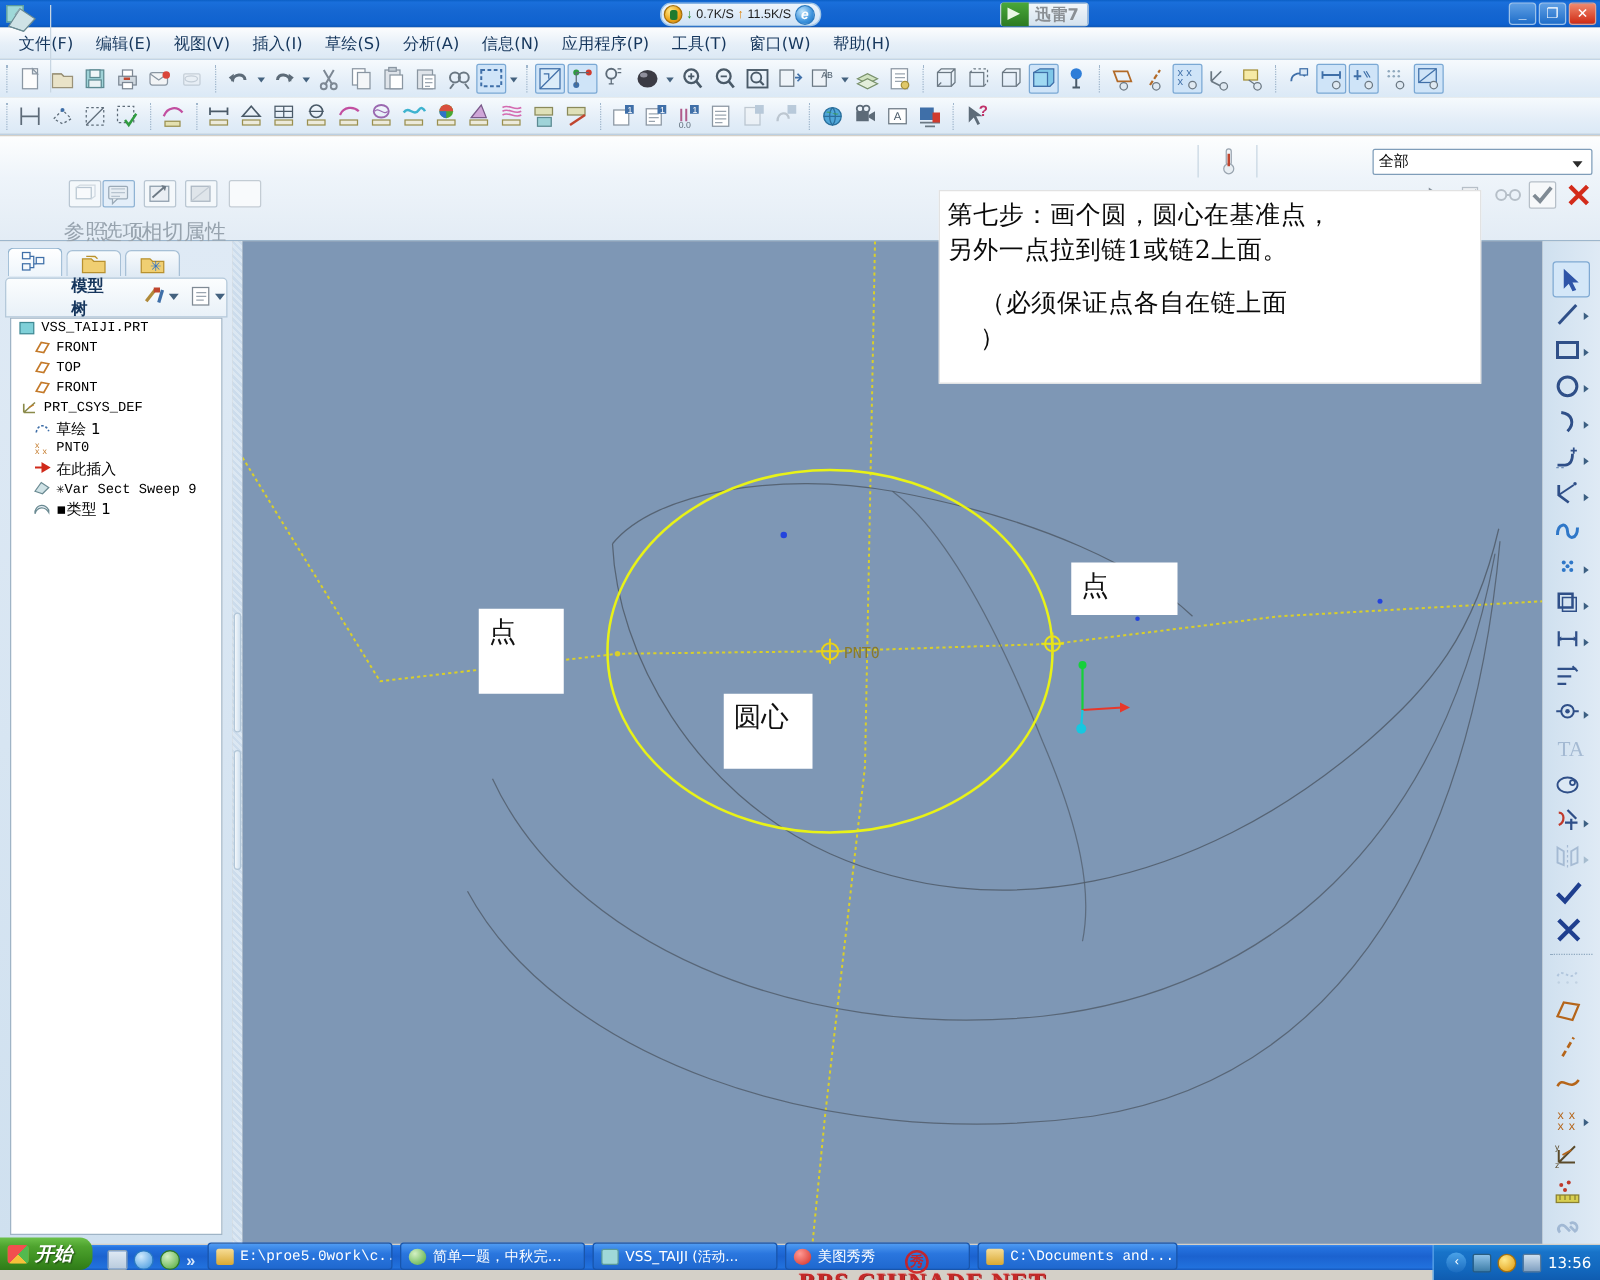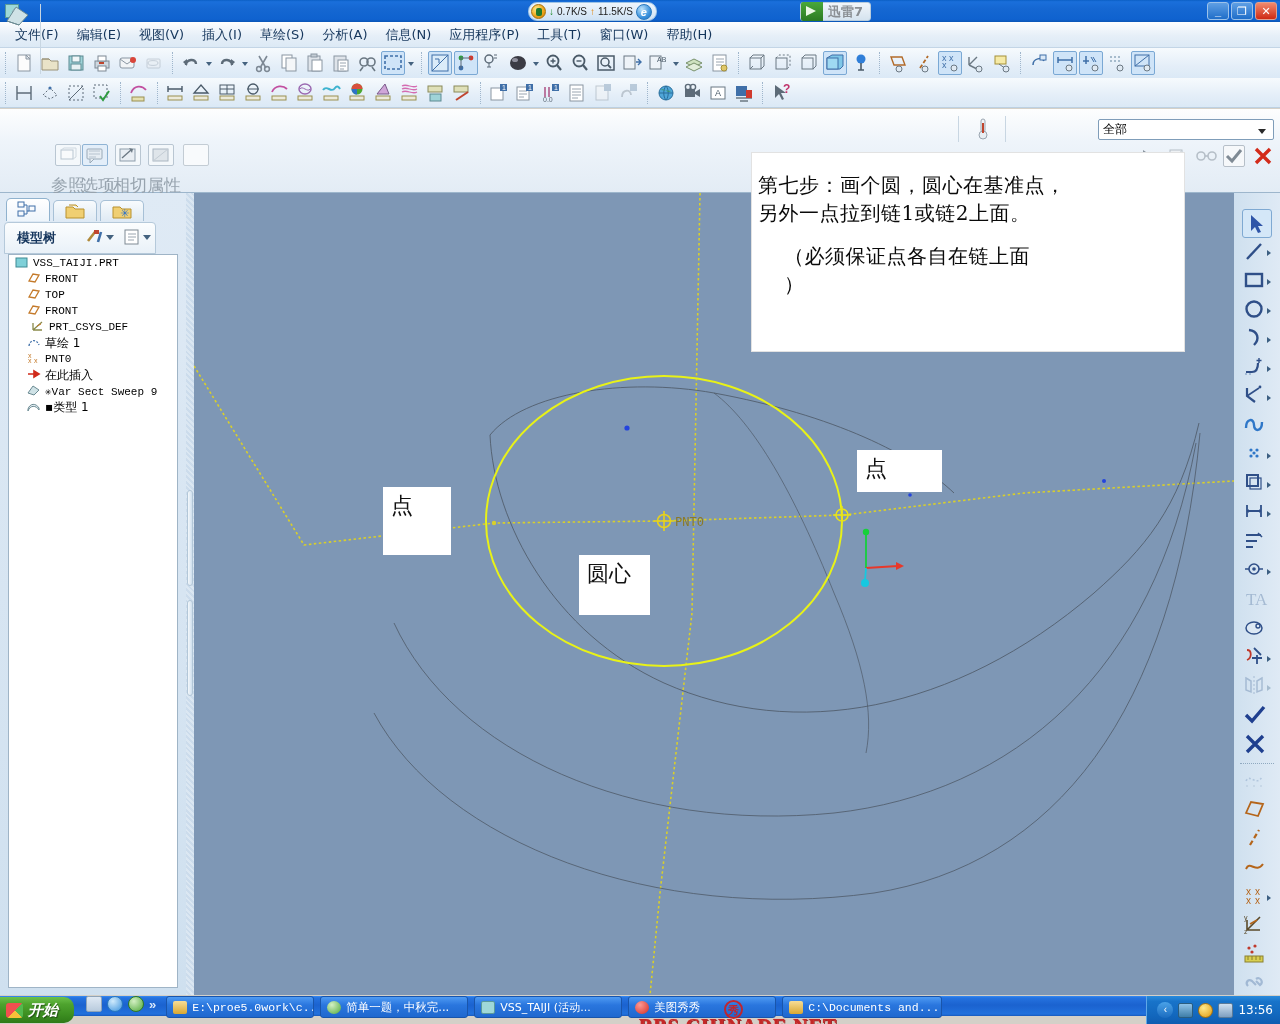--- a/index.html
+++ b/index.html
@@ -116,23 +116,23 @@
   #dashActions .ic{width:22px;height:22px;position:relative;}
 
   
   #leftpanel{position:absolute;left:0;top:193px;width:186px;height:802px;
     background:linear-gradient(180deg,#dfeaf5,#cfe0ef);}
   #navtabs{position:absolute;left:6px;top:199px;height:22px;display:flex;align-items:flex-end;}
   .ntab{width:44px;height:21px;margin-right:3px;border:1px solid #a7c0d6;
      border-bottom:none;border-radius:5px 5px 0 0;
      background:linear-gradient(180deg,#f8fbfd,#dfeaf4);position:relative;}
   .ntab.act{background:linear-gradient(180deg,#ffffff,#eef5fb);height:23px;border-color:#90b2ce;}
-  #mtHead{position:absolute;left:4px;top:222px;width:152px;height:32px;
+  #mtHead{position:absolute;left:4px;top:222px;width:178px;height:32px;
      background:linear-gradient(180deg,#fbfdfe,#e9f1f8);border:1px solid #b5c9da;
-     border-radius:4px 4px 0 0;display:flex;align-items:center;}
+     border-radius:4px 4px 0 0;display:flex;align-items:center;padding-left:40px;}
   #mtHead .t{margin-left:12px;font-weight:bold;font-size:13px;color:#16365d;
     font-family:"DejaVu Sans",sans-serif;}
   #treebox{position:absolute;left:8px;top:254px;width:170px;height:734px;
     background:#fff;border:1px solid #9fb4c6;overflow:hidden;}
   .trow{height:16px;display:flex;align-items:center;padding-left:4px;white-space:nowrap;}
   .trow .tlbl{font-family:"Liberation Mono","DejaVu Sans Mono",monospace;font-size:11px;color:#000;}
   .trow .tlbl.cjk{font-family:"DejaVu Sans",sans-serif;font-size:12px;}
   .ticon{width:16px;height:14px;margin-right:2px;flex:0 0 auto;}
 
   
@@ -151,30 +151,30 @@
   .rarr{position:absolute;right:1px;top:12px;width:0;height:0;
     border-top:3.5px solid transparent;border-bottom:3.5px solid transparent;border-left:4px solid #3c5f82;}
   .rarr.dim{border-left-color:#a6bccf;}
   .rsep{width:34px;height:1px;margin:3px auto;
     border-top:1px dotted #8fa9c0;}
 
   
   .anno{position:absolute;background:#fff;display:flex;align-items:flex-start;
     justify-content:flex-start;padding:4px 8px;}
   .anno span{font-family:"DejaVu Serif","Liberation Serif",serif;font-size:22px;color:#111;}
-  #instrbox{position:absolute;left:751px;top:152px;width:434px;height:200px;
-    background:#fff;border:1px solid #e2e2e2;padding:18px 6px 6px 6px;}
+  #instrbox{position:absolute;left:751px;top:152px;width:434px;height:155px;
+    background:#fff;border:1px solid #e2e2e2;padding:4px 6px 6px 6px;}
   #instrbox .l{font-family:"DejaVu Serif","Liberation Serif",serif;
     font-size:20px;color:#0a0a0a;line-height:1.42;letter-spacing:.5px;white-space:nowrap;}
   #instrbox .ind{padding-left:26px;}
 
   
   #taskbar{position:absolute;left:0;top:996px;width:1280px;height:20px;
     background:linear-gradient(180deg,#3a8bf0 0%,#2573e0 9%,#1b62cf 45%,#2171dd 90%,#1759bd 100%);
-    display:flex;align-items:flex-start;}
+    display:flex;align-items:flex-end;}
   #startbtn{height:26px;margin:1px 0 0 0;padding:0 16px 0 6px;
     background:linear-gradient(180deg,#6cc14a 0%,#4ea32e 28%,#3b8d20 70%,#2f7a18 100%);
     border-radius:0 10px 10px 0;display:flex;align-items:center;gap:5px;}
   #startbtn .flag{width:17px;height:15px;
     background:
       linear-gradient(135deg,#f24f4f 0 50%,transparent 50%),
       linear-gradient(225deg,#53b94e 0 50%,transparent 50%);
     background-color:#f5c13a;border-radius:3px;}
   #startbtn .lbl{color:#fff;font-size:15px;font-weight:bold;font-style:italic;
     text-shadow:1px 1px 1px rgba(0,0,0,.45);font-family:"DejaVu Sans",sans-serif;}
@@ -915,21 +915,21 @@
   </div>
   <div class="trow" style="padding-left:18px">
     <span class="ticon">
       <svg width="14" height="12">
           <path d="M2 9 L6 2 L12 3 L8 10z" fill="none" stroke="#c47a2a" stroke-width="1.3"></path>
         </svg>
     </span>
     <span class="tlbl">FRONT</span>
   </div>
 
-  <div class="trow" style="padding-left:22px">
+  <div class="trow" style="padding-left:8px">
     <span class="ticon">
       <svg width="14" height="12">
           <path d="M2 10 L11 2 M2 10 L2 3 M2 10 L11 10" stroke="#8a8a4a" stroke-width="1.3"></path>
           <path d="M6 6 L10 4" stroke="#c47a2a"></path>
         </svg>
     </span>
     <span class="tlbl">PRT_CSYS_DEF</span>
   </div>
 
   <div class="trow" style="padding-left:18px">

